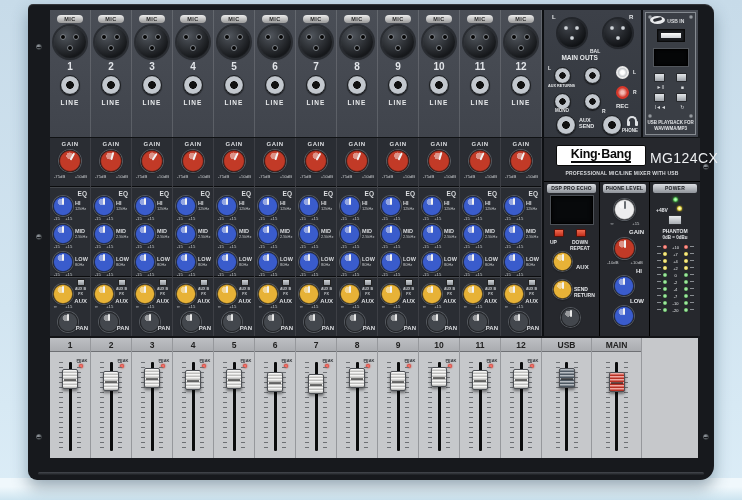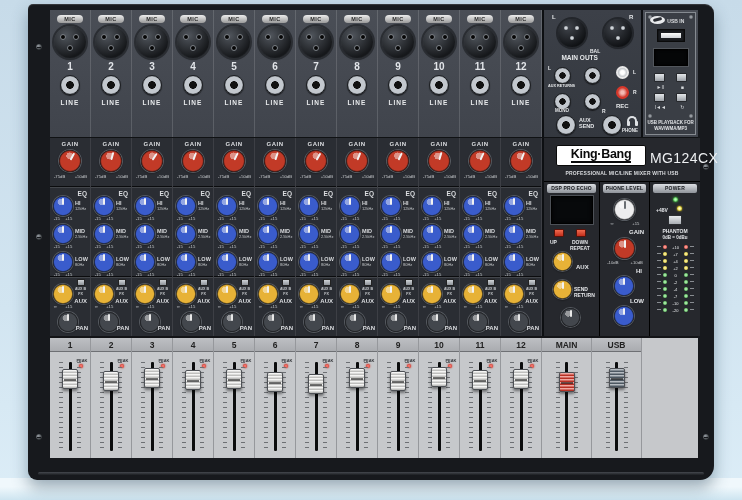--- a/index.html
+++ b/index.html
@@ -1239,34 +1239,34 @@
             <div class="fbody">
               <div class="peaktxt">PEAK</div>
               <div class="peakled"></div>
               <div class="ruler" style="left: calc(50% - 11px);"></div>
               <div class="ruler" style="left: calc(50% + 7px);"></div>
               <div class="track"></div>
               <div class="cap" style="top: 16px; background-color: rgb(233, 233, 231);"></div>
             </div>
           </div>
           <div class="fcol" style="width: 50px;">
+            <div class="fnum">USB</div>
+            <div class="fbody">
+              <div class="ruler" style="left: calc(50% - 11px);"></div>
+              <div class="ruler" style="left: calc(50% + 7px);"></div>
+              <div class="track"></div>
+              <div class="cap" style="top: 15px; background-color: rgb(94, 107, 119);"></div>
+            </div>
+          </div>
+          <div class="fcol" style="width: 50px;">
             <div class="fnum">MAIN</div>
             <div class="fbody">
               <div class="ruler" style="left: calc(50% - 11px);"></div>
               <div class="ruler" style="left: calc(50% + 7px);"></div>
               <div class="track"></div>
               <div class="cap" style="top: 19px; background-color: rgb(224, 58, 44);"></div>
-            </div>
-          </div>
-          <div class="fcol" style="width: 50px;">
-            <div class="fnum">USB</div>
-            <div class="fbody">
-              <div class="ruler" style="left: calc(50% - 11px);"></div>
-              <div class="ruler" style="left: calc(50% + 7px);"></div>
-              <div class="track"></div>
-              <div class="cap" style="top: 15px; background-color: rgb(94, 107, 119);"></div>
             </div>
           </div>
         </div>
 
     </div>
   </div>
 </div>
 
 </body></html>

